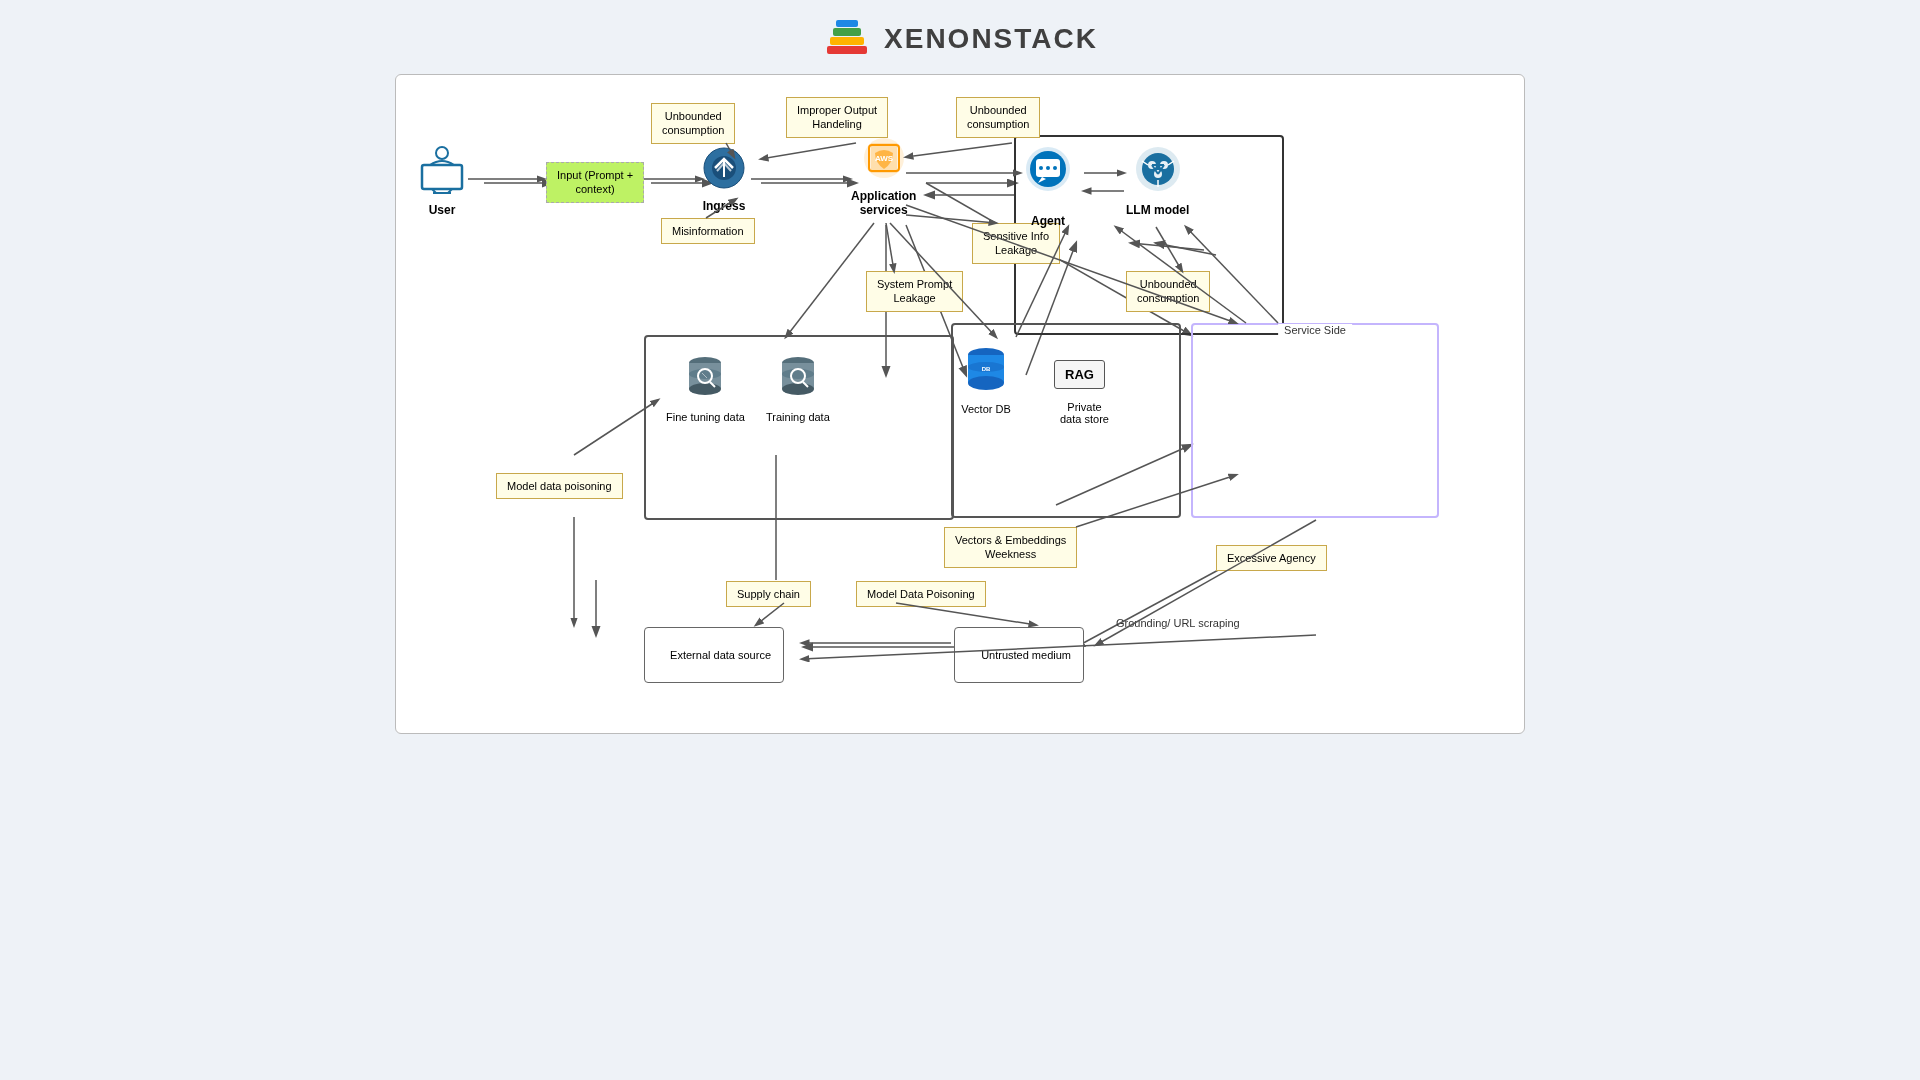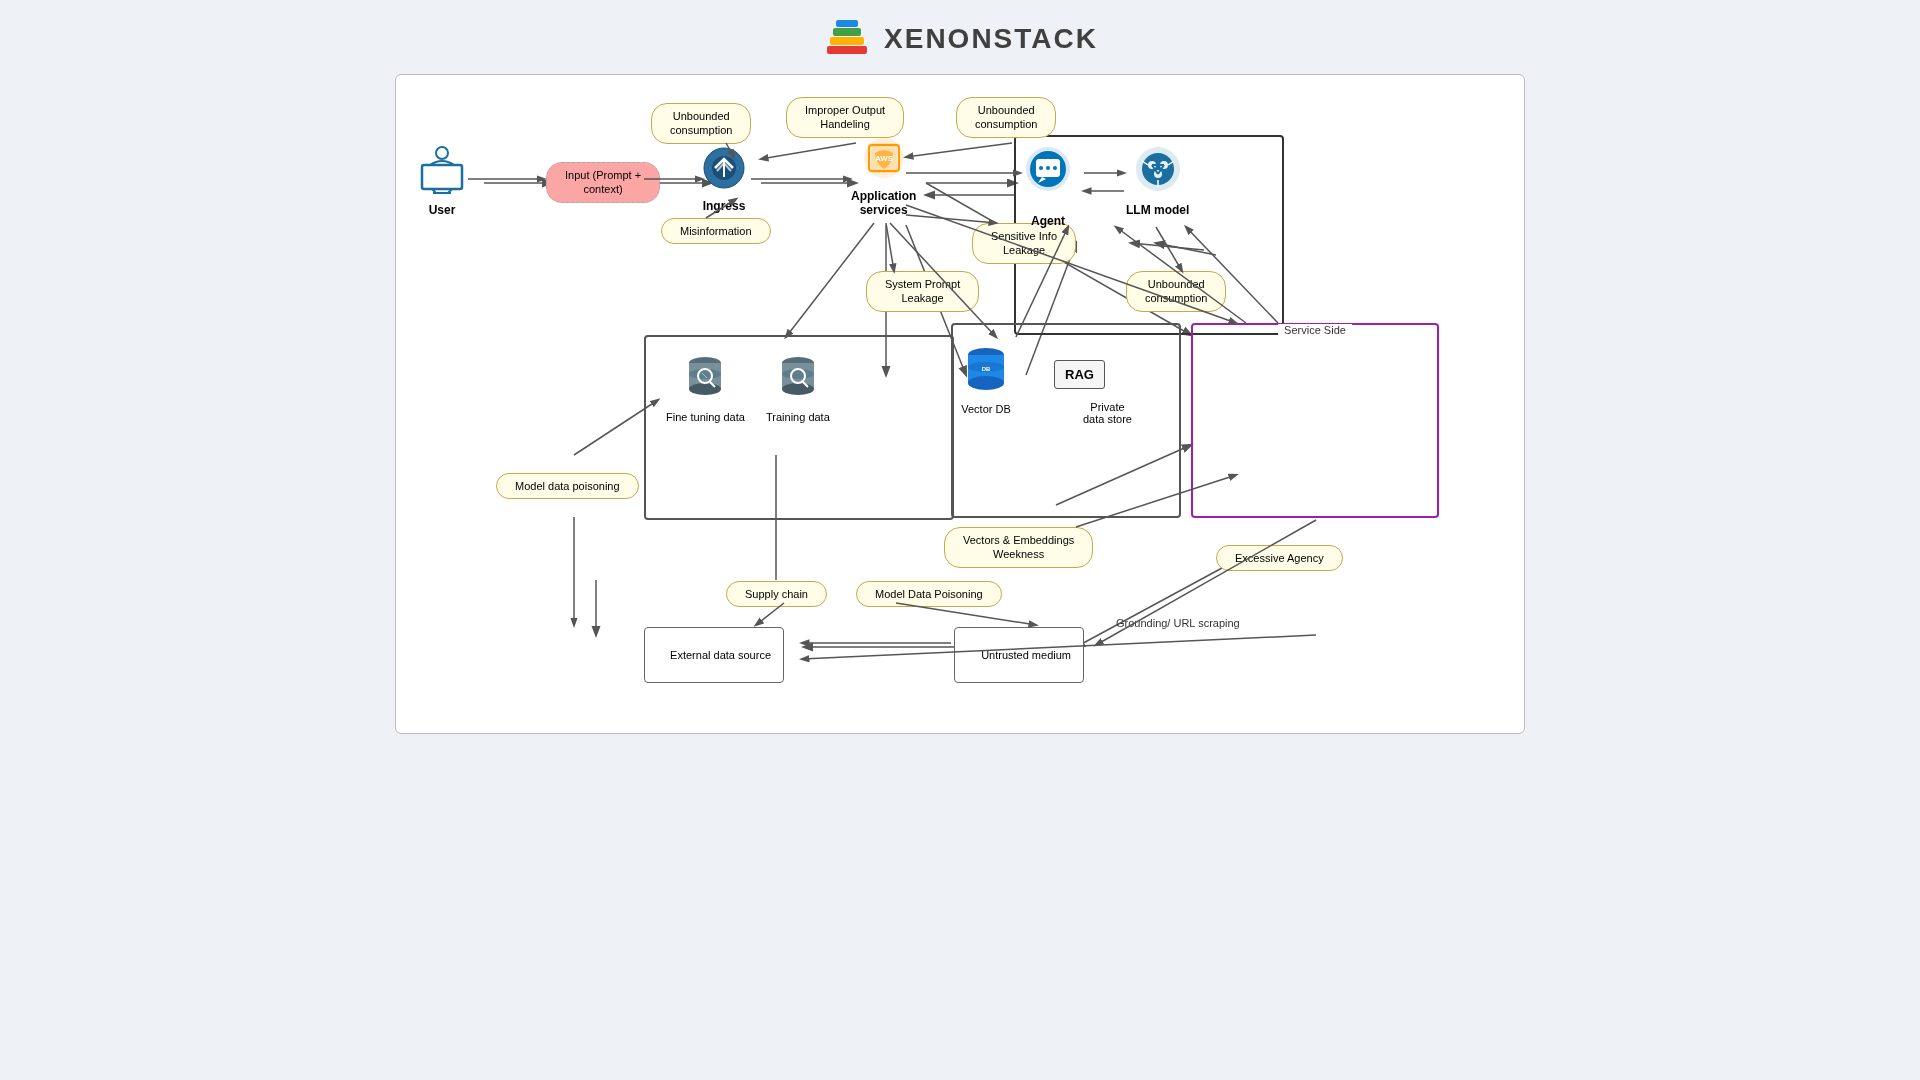--- a/index.html
+++ b/index.html
@@ -44,22 +44,22 @@
     .node {
       position: absolute;
       display: flex;
       flex-direction: column;
       align-items: center;
       justify-content: center;
     }
     .label-box {
       border: 1.5px solid #c8a84b;
       background: #fffde7;
-      border-radius: 16px;
-      padding: 5px 18px;
+      border-radius: 0;
+      padding: 5px 10px;
       font-size: 11px;
       text-align: center;
       line-height: 1.3;
       white-space: nowrap;
     }
     .rect-box {
       border: 1.5px solid #666;
       background: white;
       border-radius: 4px;
       padding: 20px 12px;
@@ -103,21 +103,21 @@
 
     
     .group-box {
       position: absolute;
       border: 2px solid #333;
       border-radius: 4px;
       background: transparent;
     }
     .service-side-box {
       position: absolute;
-      border: 2px solid #a21caf;
+      border: 2px solid #c4b5fd;
       border-radius: 4px;
       background: transparent;
     }
     .data-store-box {
       position: absolute;
       border: 2px solid #555;
       border-radius: 4px;
       background: transparent;
     }
     .training-group-box {
@@ -204,21 +204,21 @@
         <line x1="17" y1="50" x2="35" y2="50" stroke="#1a6fa0" stroke-width="2"></line>
 
         <circle cx="26" cy="10" r="6" fill="none" stroke="#1a6fa0" stroke-width="2"></circle>
         <path d="M14 22 Q26 14 38 22" fill="none" stroke="#1a6fa0" stroke-width="2"></path>
       </svg>
     </div>
     <div class="node-label-bold">User</div>
   </div>
 
   <div class="node" style="left:150px; top:87px;">
-    <div class="label-box" style="border-color:#aaa; background:#fca5a5; border-style:dashed;">
+    <div class="label-box" style="border-color:#aaa; background:#bef264; border-style:dashed;">
       <span>Input (Prompt +<br>context)</span>
     </div>
   </div>
 
   <div class="node" style="left:255px; top:28px;">
     <div class="label-box">
       <span>Unbounded<br>consumption</span>
     </div>
   </div>
 
@@ -342,21 +342,21 @@
       </svg>
     </div>
     <div class="node-label">Vector DB</div>
   </div>
 
   <div class="node" style="left:658px; top:285px;">
     <div class="icon-rag">RAG</div>
     <div class="node-label"></div>
   </div>
 
-  <div class="node" style="left:687px; top:322px;">
+  <div class="node" style="left:664px; top:322px;">
     <div class="node-label">Private<br>data store</div>
   </div>
 
   <div class="node" style="left:548px; top:452px;">
     <div class="label-box">
       <span>Vectors &amp; Embeddings<br>Weekness</span>
     </div>
   </div>
 
   <div class="node" style="left:270px; top:278px;">

